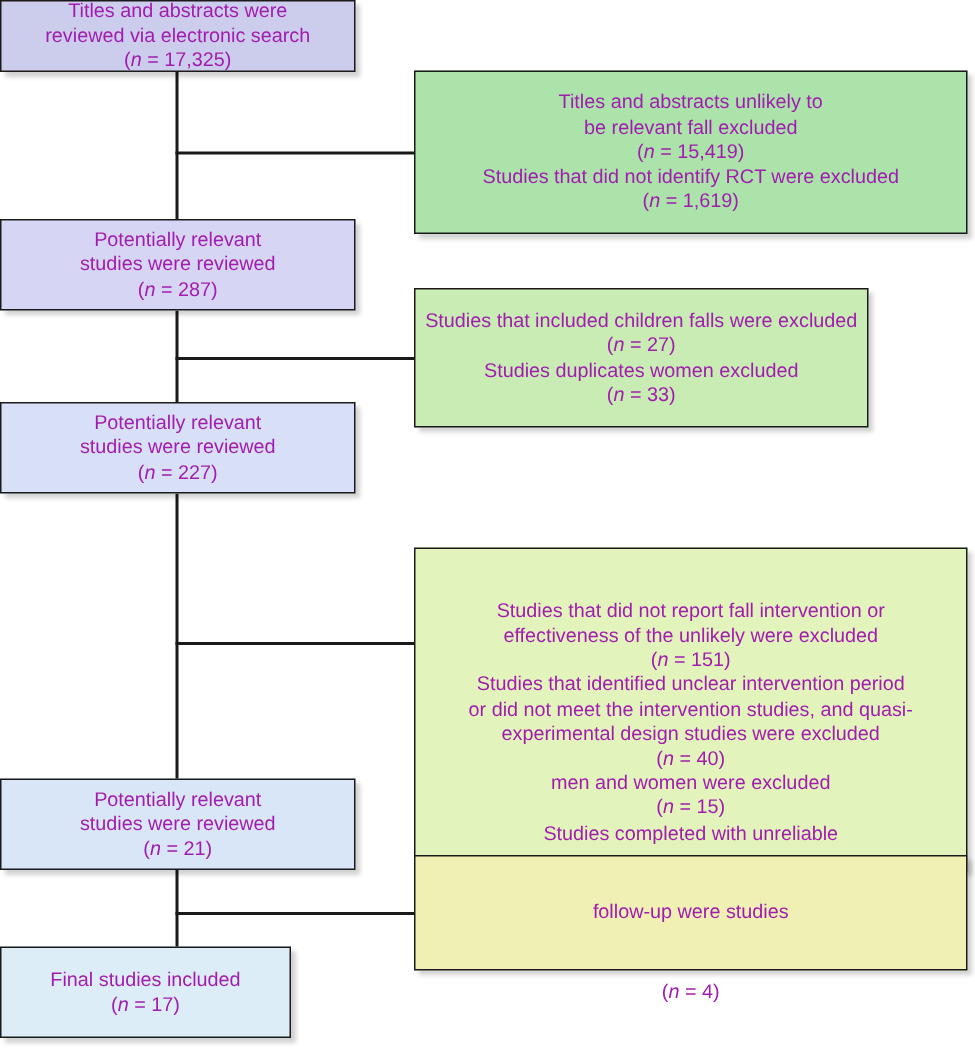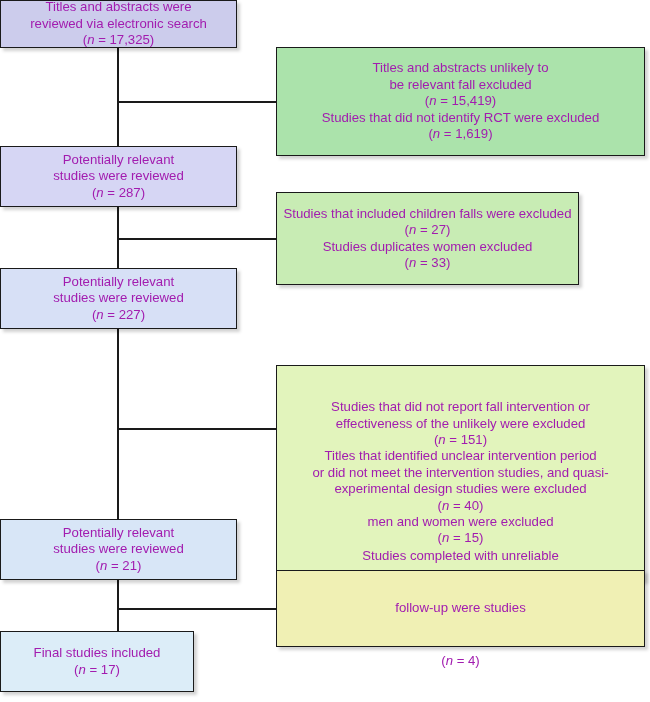--- a/index.html
+++ b/index.html
@@ -112,21 +112,21 @@
     <span class="ln">Studies that included children falls were excluded</span>
     <span class="ln">(<em>n</em> = 27)</span>
     <span class="ln">Studies duplicates women excluded</span>
     <span class="ln">(<em>n</em> = 33)</span>
   </div>
 
   <div class="node" style="left:276px; top:320px; width:369px; height:216px; background:#e2f4bc;margin-top:45px;">
     <span class="ln">Studies that did not report fall intervention or</span>
     <span class="ln">effectiveness of the unlikely were excluded</span>
     <span class="ln">(<em>n</em> = 151)</span>
-    <span class="ln">Titles that identified unclear intervention period</span>
+    <span class="ln">Studies that identified unclear intervention period</span>
     <span class="ln">or did not meet the intervention studies, and quasi-</span>
     <span class="ln">experimental design studies were excluded</span>
     <span class="ln">(<em>n</em> = 40)</span>
     <span class="ln">men and women were excluded</span>
     <span class="ln">(<em>n</em> = 15)</span>
   </div>
 
   <div class="node" style="left:276px; top:570px; width:369px; height:77px; background:#f0f0b4;gap:36px;">
     <span class="ln">Studies completed with unreliable</span>
     <span class="ln">follow-up were studies</span>

